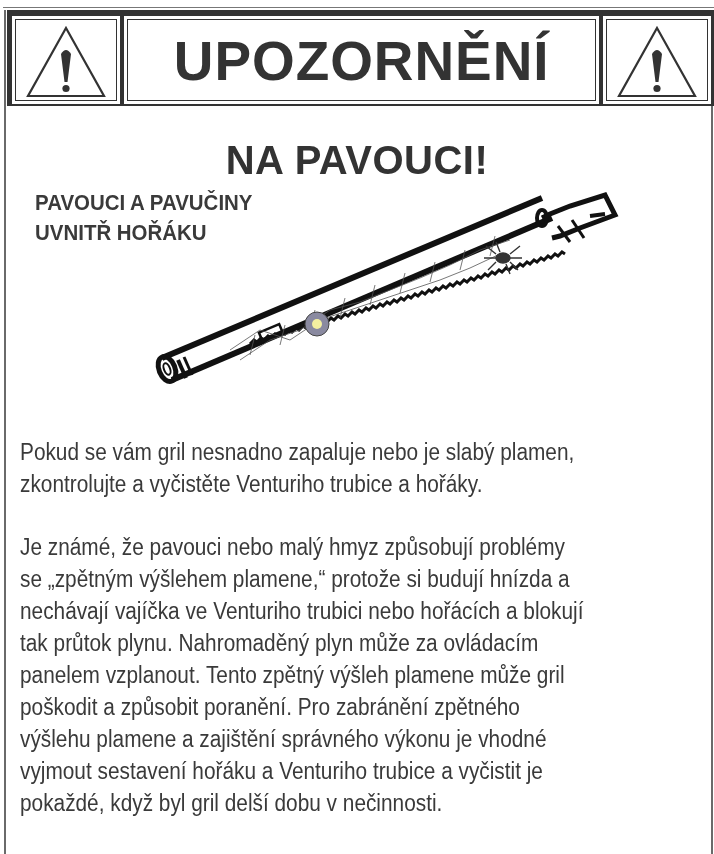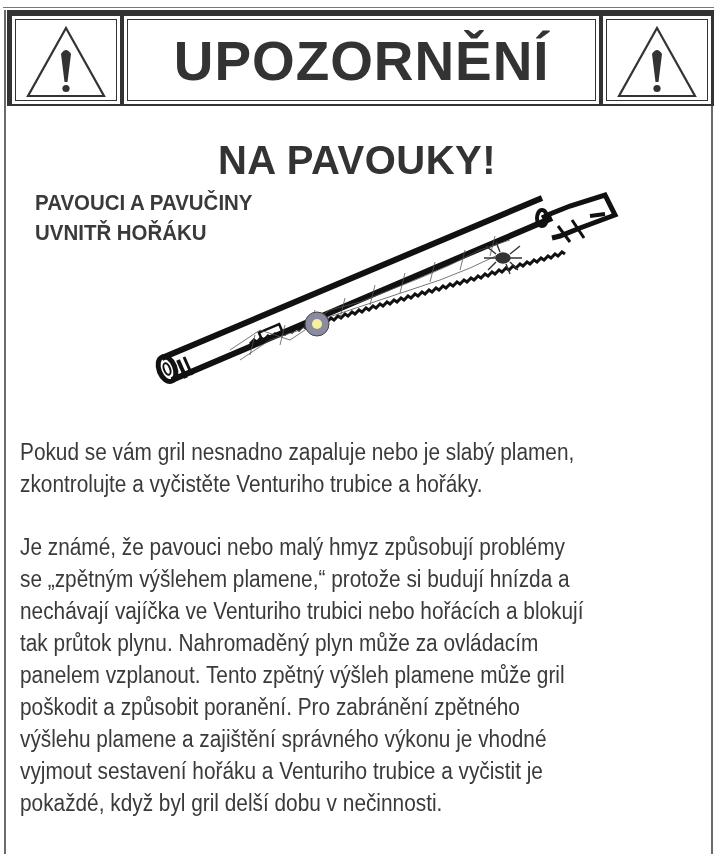--- a/index.html
+++ b/index.html
@@ -57,21 +57,21 @@
   <div class="warn-box warn-right">
     <div class="inner"></div>
     <svg class="warn-svg" viewBox="0 0 108 88">
       <polygon points="54,12 92,80 16,80" fill="none" stroke="#333" stroke-width="2.2"></polygon>
       <path d="M49,38 Q54,30 59,38 L55.5,66 L52.5,66 Z" fill="#333"></path>
       <circle cx="54" cy="72.5" r="3.6" fill="#333"></circle>
     </svg>
   </div>
 </div>
 
-<div class="subtitle">NA PAVOUKY!</div>
+<div class="subtitle">NA PAVOUCI!</div>
 
 <div class="caption">
   <div>PAVOUCI A PAVUČINY</div>
   <div>UVNITŘ HOŘÁKU</div>
 </div>
 
 <svg class="illus" viewBox="0 0 480 220">
   <g stroke="#111" fill="none">
 
     <line x1="18" y1="150" x2="385" y2="-12" stroke-width="0"></line>

